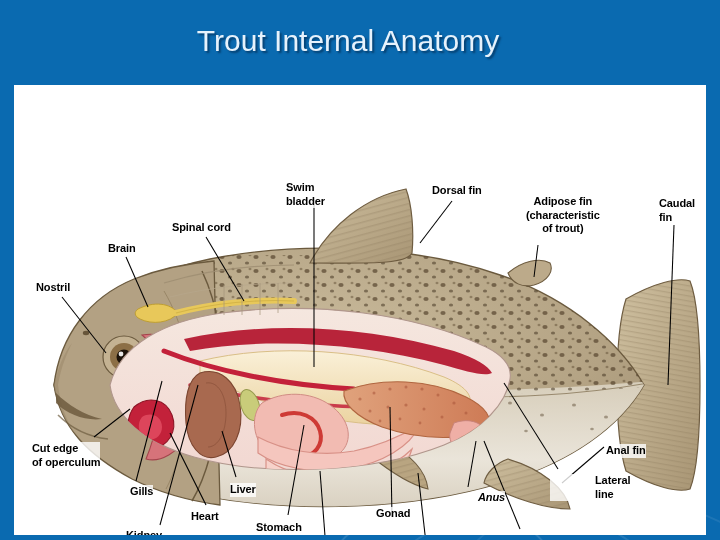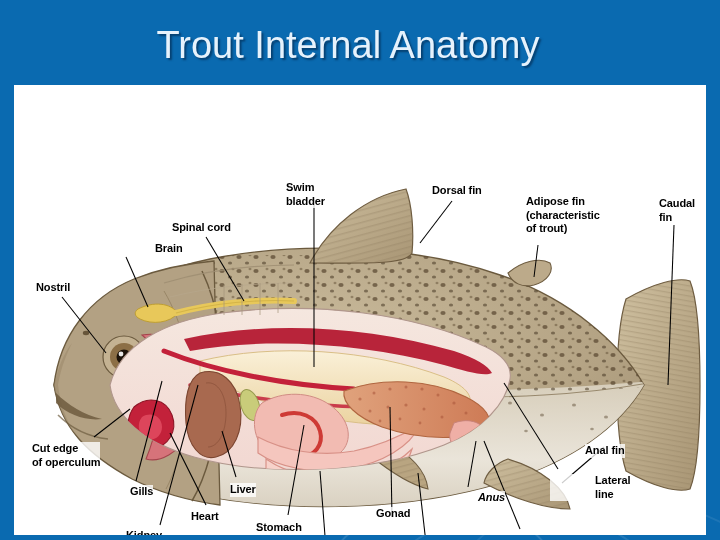--- a/index.html
+++ b/index.html
@@ -12,21 +12,21 @@
 
   
   .swoosh{position:absolute;border-radius:50%;border:2px solid rgba(255,255,255,.12);pointer-events:none;}
   .sw1{left:330px;top:505px;width:220px;height:120px;border-color:rgba(255,255,255,.13);}
   .sw2{left:390px;top:512px;width:260px;height:130px;border-color:rgba(255,255,255,.10);}
   .sw3{left:460px;top:498px;width:300px;height:150px;border-color:rgba(255,255,255,.08);}
 
   #title{
     position:absolute;left:0;top:24px;width:696px;
     text-align:center;color:#E6F2FC;
-    font-size:38px;font-weight:400;letter-spacing:0px;
+    font-size:30px;font-weight:400;letter-spacing:0px;
     text-shadow:2px 2px 2px rgba(0,30,60,.55);
     white-space:nowrap;
   }
 
   #panel{
     position:absolute;left:14px;top:85px;width:692px;height:450px;
     background:#FFFFFF;overflow:hidden;
   }
 
   #fig{position:absolute;left:0;top:0;width:692px;height:450px;}
@@ -306,40 +306,40 @@
         <path d="M412,458 L404,388"></path>
         <path d="M454,402 L462,356"></path>
         <path d="M506,444 L470,356"></path>
         <path d="M544,384 L490,298"></path>
         <path d="M590,362 L548,398"></path>
       </g>
     </svg>
 
     <div id="label-layer">
         <div class="lbl" style="left: 22px; top: 196px;">Nostril</div>
-        <div class="lbl" style="left: 94px; top: 157px; margin-left: 47px;">Brain</div>
+        <div class="lbl" style="left: 94px; top: 157px;">Brain</div>
         <div class="lbl" style="left: 158px; top: 136px;">Spinal cord</div>
         <div class="lbl" style="left: 272px; top: 96px;">Swim
 bladder</div>
         <div class="lbl" style="left: 418px; top: 99px;">Dorsal fin</div>
-        <div class="lbl" style="left: 512px; top: 110px;">Adipose fin
+        <div class="lbl" style="left: 512px; top: 110px; text-align: center;">Adipose fin
 (characteristic
 of trout)</div>
         <div class="lbl" style="left: 645px; top: 112px;">Caudal
 fin</div>
         <div class="lbl" style="left: 18px; top: 357px;">Cut edge
 of operculum</div>
         <div class="lbl" style="left: 116px; top: 400px;">Gills</div>
         <div class="lbl" style="left: 112px; top: 444px;">Kidney</div>
         <div class="lbl" style="left: 177px; top: 425px; text-align: center;">Heart</div>
         <div class="lbl" style="left: 216px; top: 398px;">Liver</div>
         <div class="lbl" style="left: 242px; top: 436px;">Stomach</div>
         <div class="lbl" style="left: 362px; top: 422px; text-align: right;">Gonad</div>
         <div class="lbl" style="left: 464px; top: 406px; font-style: italic;">Anus</div>
         <div class="lbl" style="left: 484px; top: 448px;">Urinary
 bladder</div>
         <div class="lbl" style="left: 536px; top: 389px; padding-left: 45px;">Lateral
 line</div>
-        <div class="lbl" style="left: 571px; top: 359px;">Anal fin</div>
+        <div class="lbl" style="left: 592px; top: 359px;">Anal fin</div>
       </div>
 
   </div>
 </div>
 
 </body></html>

